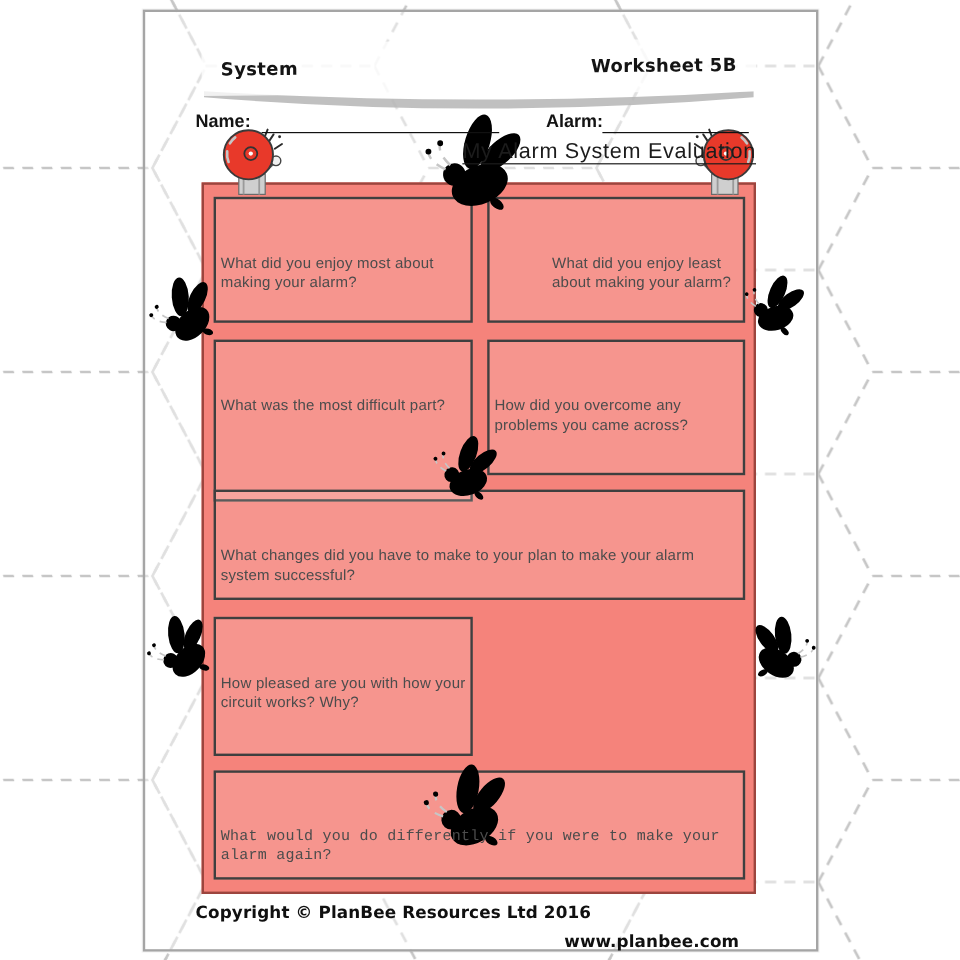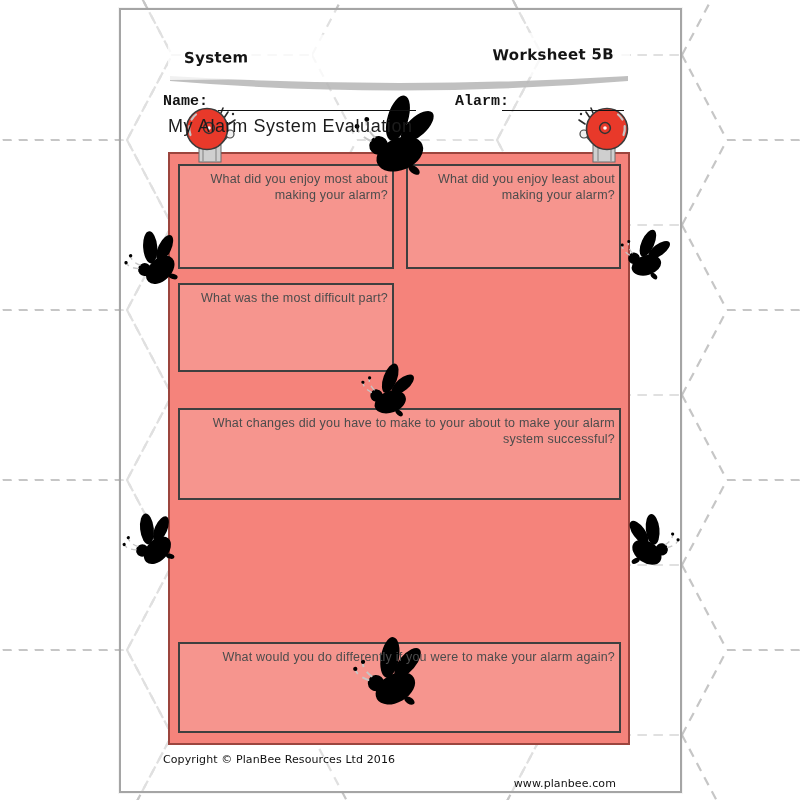--- a/index.html
+++ b/index.html
@@ -29,59 +29,59 @@
     padding:0 16px; box-sizing:border-box; transform:rotate(-0.5deg);
   }
   .banner .blabel{
     font-weight:bold; font-size:15px; color:var(--ink,#141414); letter-spacing:0.3px;
     font-family:"DejaVu Sans", sans-serif;
   }
   .banner-shadow{position:absolute; left:168px; top:74px; z-index:1;}
 
   .fieldlabel{
     position:absolute; z-index:5; font-weight:bold; font-size:15px; color:var(--ink,#141414);
-    font-family:Liberation Mono, monospace;
+    font-family:Liberation Sans, sans-serif;
   }
   .u-line{position:absolute; z-index:5; border-top:1.6px solid #111; height:0;}
 
   .page-title{
     position:absolute; left:168px; top:116px; width:462px; z-index:5;
-    text-align:left; font-size:18px; letter-spacing:0.6px; color:#1c1c1c;
-    text-underline-offset:4px; text-decoration-thickness:1.2px;
+    text-align:right; font-size:18px; letter-spacing:0.6px; color:#1c1c1c;
+    text-decoration:underline; text-underline-offset:4px; text-decoration-thickness:1.2px;
   }
 
   .qtable{
     position:absolute; left:168px; top:152px; width:462px; height:593px;
     background:var(--coral,#f5837b); border:2px solid var(--coral-border,#9c453e);
     box-sizing:border-box;
   }
   .cell{
     position:absolute; box-sizing:border-box;
     border:2px solid var(--box-border,#3f3f3f); background:rgba(255,255,255,0.15);
   }
   .qtext{
-    position:relative; z-index:5; text-align:right; padding:5px 4px 0;
-    font-size:12.5px; line-height:1.28; letter-spacing:0.2px; color:var(--question-text,#4c4c4c);
+    position:relative; z-index:5; text-align:left; padding:5px 4px 0;
+    font-size:12.5px; line-height:1.28; letter-spacing:0.2px; color:var(--question-text,#4c4c4c);margin-top:40px;
   }
   .c-r1a{left:8px;  top:10px;  width:216px; height:105px;}
-  .c-r1b{left:236px; top:10px;  width:215px; height:105px;}
-  .c-r2a{left:8px;  top:129px; width:216px; height:89px;}
+  .c-r1b{left:236px; top:10px;  width:215px; height:105px;padding-left:48px;}
+  .c-r2a{left:8px;  top:129px; width:216px; height:135px;}
   .c-r2b{left:236px; top:129px; width:215px; height:113px;}
   .c-r3 {left:8px;  top:254px; width:443px; height:92px;}
   .c-r4a{left:8px;  top:360px; width:216px; height:116px;}
   .c-r4b{left:236px; top:360px; width:215px; height:116px;}
-  .c-r5 {left:8px;  top:488px; width:443px; height:91px;}
+  .c-r5 {left:8px;  top:488px; width:443px; height:91px;font-family:Liberation Mono, monospace;}
 
   .bee{position:absolute; z-index:3;}
 
   .bell{position:absolute; z-index:4; width:58px; height:62px;}
   .bell.flip{transform:scaleX(-1);}
 
   .footer-text{
-    position:absolute; z-index:5; font-weight:normal; font-size:11px; color:#101010;
+    position:absolute; z-index:5; font-weight:bold; font-size:14px; color:#101010;
     font-family:"DejaVu Sans", sans-serif; letter-spacing:0.1px;
   }
 </style>
 </head>
 <body>
 
 <div class="canvas">
 
   <svg class="hexbg" width="800" height="800" aria-hidden="true">
     <defs>
@@ -143,22 +143,28 @@
   <div class="qtable">
     <div class="cell c-r1a">
       <div class="qtext">What did you enjoy most about making your alarm?</div>
     </div>
     <div class="cell c-r1b">
       <div class="qtext">What did you enjoy least about making your alarm?</div>
     </div>
     <div class="cell c-r2a">
       <div class="qtext">What was the most difficult part?</div>
     </div>
+    <div class="cell c-r2b">
+      <div class="qtext">How did you overcome any problems you came across?</div>
+    </div>
     <div class="cell c-r3">
-      <div class="qtext">What changes did you have to make to your about to make your alarm system successful?</div>
+      <div class="qtext">What changes did you have to make to your plan to make your alarm system successful?</div>
+    </div>
+    <div class="cell c-r4a">
+      <div class="qtext">How pleased are you with how your circuit works? Why?</div>
     </div>
     <div class="cell c-r5">
       <div class="qtext">What would you do differently if you were to make your alarm again?</div>
     </div>
   </div>
 
   <svg class="bee" style="left:350px; top:86px; width:94px; height:100px; transform:rotate(3deg);" viewBox="0 0 100 90">
       <use href="#bee-shape"></use>
     </svg>
   <svg class="bee" style="left:121px; top:230px; width:66px; height:58px; transform:rotate(-18deg);" viewBox="0 0 100 90">

